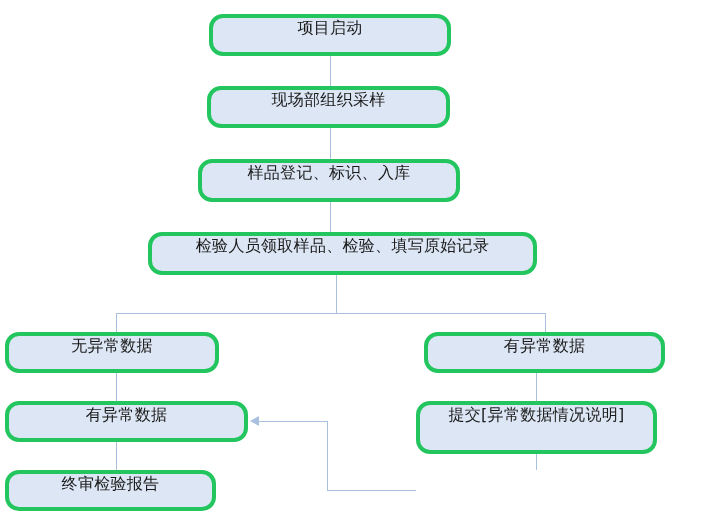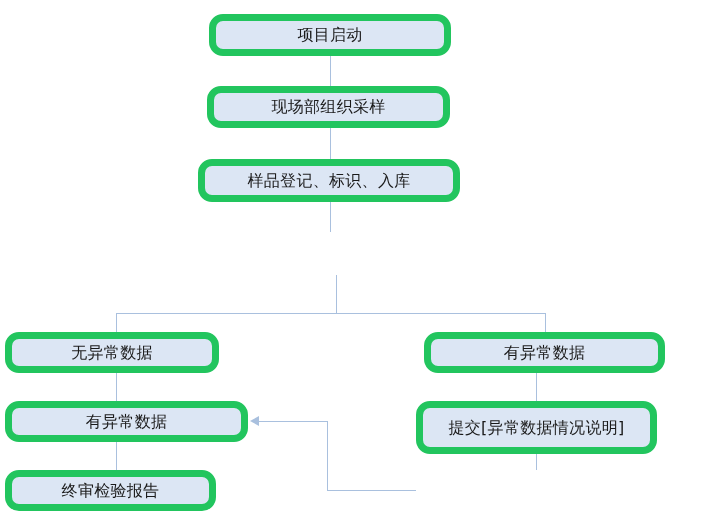--- a/index.html
+++ b/index.html
@@ -15,24 +15,23 @@
     position: relative;
     width: 703px;
     height: 517px;
     background: #ffffff;
     overflow: hidden;
   }
   .node {
     position: absolute;
     box-sizing: border-box;
     background: #dce6f4;
-    border: 7px solid #22c55e;
+    border: 4px solid #22c55e;
     border-radius: 14px;
     display: flex;
-    align-items: center;
     justify-content: center;
     color: #1a1a1a;
     font-size: 16px;
     line-height: 1.2;
     letter-spacing: 0.3px;
     white-space: nowrap;
     user-select: none;
   }
   .node-label {
     display: block;
@@ -92,20 +91,23 @@
   </div>
 
   <div class="node" style="left:207px; top:86px; width:243px; height:42px;">
     <span class="node-label">现场部组织采样</span>
   </div>
 
   <div class="node" style="left:198px; top:159px; width:262px; height:43px;">
     <span class="node-label">样品登记、标识、入库</span>
   </div>
 
+  <div class="node" style="left:148px; top:232px; width:389px; height:43px;">
+    <span class="node-label">检验人员领取样品、检验、填写原始记录</span>
+  </div>
 
   <div class="node" style="left:5px; top:332px; width:214px; height:41px;">
     <span class="node-label">无异常数据</span>
   </div>
 
   <div class="node" style="left:416px; top:332px; width:241px; height:41px;margin-left:8px;">
     <span class="node-label">有异常数据</span>
   </div>
 
   <div class="node" style="left:5px; top:401px; width:243px; height:41px;">

